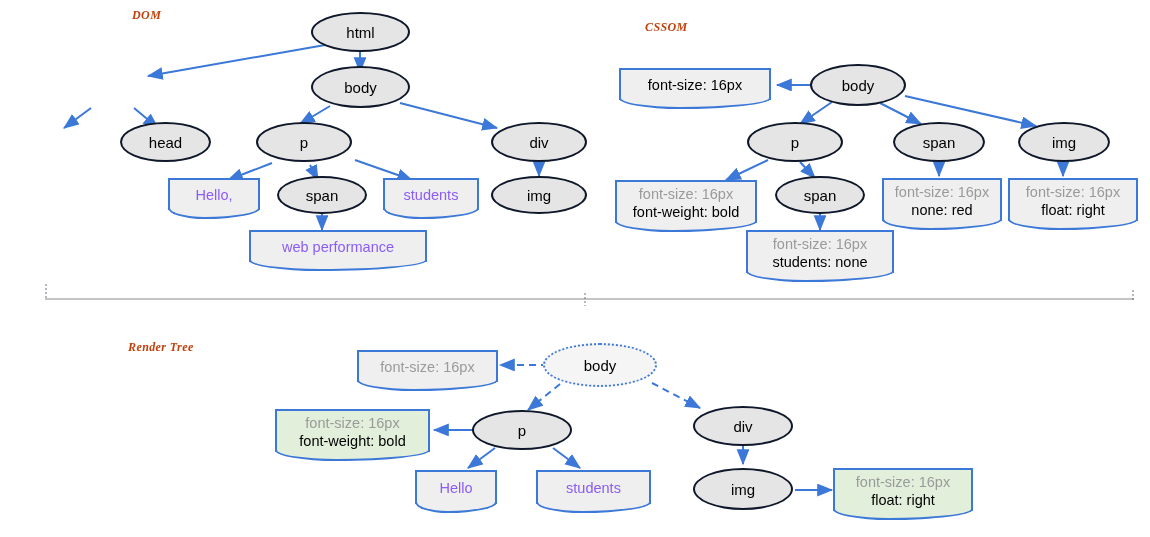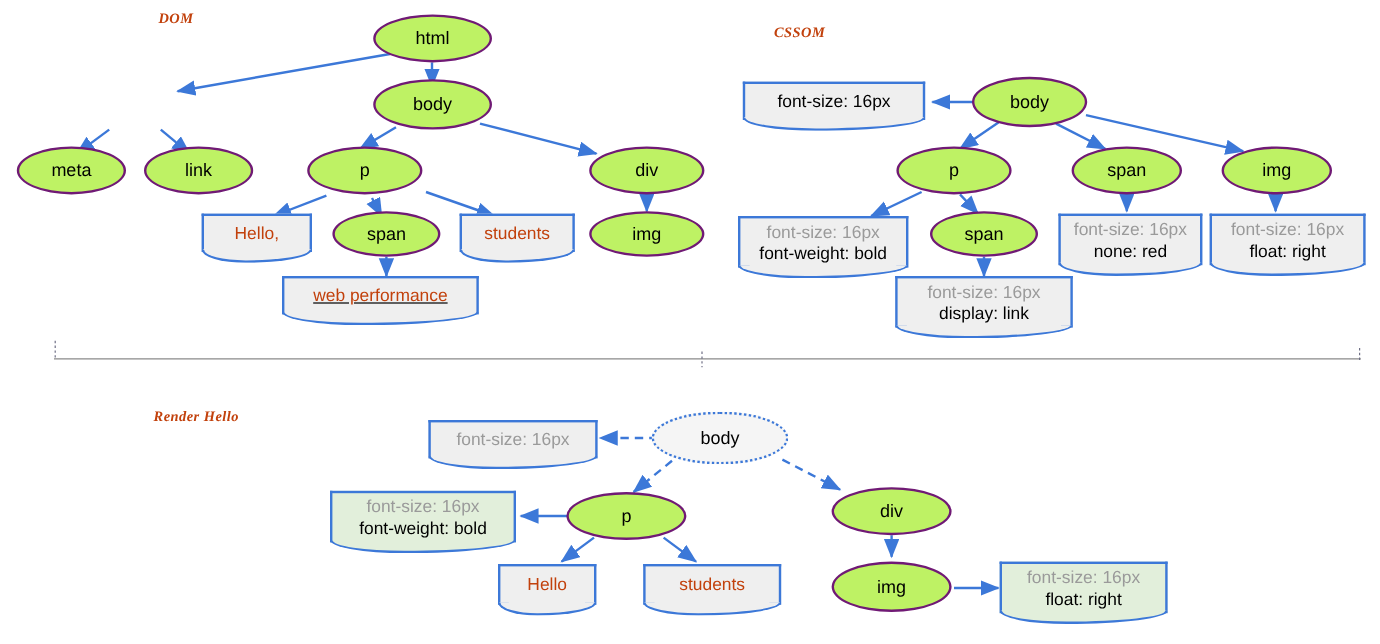--- a/index.html
+++ b/index.html
@@ -35,22 +35,22 @@
   }
 
   
   .node {
     position: absolute;
     display: flex;
     align-items: center;
     justify-content: center;
     box-sizing: border-box;
     border-radius: 50%;
-    background: #bef264;
-    border: 2px solid #701a75;
+    background: #e5e5e5;
+    border: 2px solid #0f172a;
     font-size: 15px;
     color: #000000;
     z-index: 3;
   }
   .node.ghost {
     background: #f5f5f5;
     border: 2px dotted #3c78d8;
   }
 
   
@@ -77,21 +77,21 @@
     height: 11px;
     background: inherit;
     border: 2px solid #3c78d8;
     border-top: none;
     border-radius: 0 0 60% 40% / 0 0 100% 100%;
     box-sizing: border-box;
   }
   .docbox .line {
     font-size: 14.5px;
     line-height: 18px;
-    color: #c2410c;
+    color: #8b5cf6;
     white-space: nowrap;
   }
   .docbox .line.muted { color: #9a9a9a; }
   .docbox .line.strong { color: #000000; }
 </style>
 </head>
 <body>
 
 <div id="stage">
 
@@ -150,46 +150,43 @@
   </svg>
 
   <div class="section-title" style="left:132px; top:8px;">DOM</div>
 
   <div class="node" style="left:311px; top:12px; width:99px; height:40px;">
     <span>html</span>
   </div>
   <div class="node" style="left:311px; top:66px; width:99px; height:42px;">
     <span>body</span>
   </div>
-  <div class="node" style="left:14px; top:122px; width:91px; height:40px;">
-    <span>meta</span>
-  </div>
   <div class="node" style="left:120px; top:122px; width:91px; height:40px;">
-    <span>link</span>
+    <span>head</span>
   </div>
   <div class="node" style="left:256px; top:122px; width:96px; height:40px;">
     <span>p</span>
   </div>
   <div class="node" style="left:491px; top:122px; width:96px; height:40px;">
     <span>div</span>
   </div>
   <div class="node" style="left:277px; top:176px; width:90px; height:38px;">
     <span>span</span>
   </div>
   <div class="node" style="left:491px; top:176px; width:96px; height:38px;">
     <span>img</span>
   </div>
 
   <div class="docbox" style="left:168px; top:178px; width:92px; height:32px;">
     <span class="line">Hello,</span>
   </div>
   <div class="docbox" style="left:383px; top:178px; width:96px; height:32px;">
     <span class="line">students</span>
   </div>
-  <div class="docbox" style="left:235px; top:230px; width:164px; height:32px;text-decoration:underline;">
+  <div class="docbox" style="left:249px; top:230px; width:178px; height:32px;">
     <span class="line">web performance</span>
   </div>
 
   <div class="section-title" style="left:645px; top:20px;">CSSOM</div>
 
   <div class="node" style="left:810px; top:64px; width:96px; height:42px;">
     <span>body</span>
   </div>
   <div class="node" style="left:747px; top:122px; width:96px; height:40px;">
     <span>p</span>
@@ -206,32 +203,32 @@
 
   <div class="docbox" style="left:619px; top:68px; width:152px; height:32px;">
     <span class="line strong">font-size: 16px</span>
   </div>
   <div class="docbox" style="left:615px; top:180px; width:142px; height:43px;">
     <span class="line muted">font-size: 16px</span>
     <span class="line strong">font-weight: bold</span>
   </div>
   <div class="docbox" style="left:746px; top:230px; width:148px; height:43px;">
     <span class="line muted">font-size: 16px</span>
-    <span class="line strong">display: link</span>
+    <span class="line strong">students: none</span>
   </div>
   <div class="docbox" style="left:882px; top:178px; width:120px; height:43px;">
     <span class="line muted">font-size: 16px</span>
     <span class="line strong">none: red</span>
   </div>
   <div class="docbox" style="left:1008px; top:178px; width:130px; height:43px;">
     <span class="line muted">font-size: 16px</span>
     <span class="line strong">float: right</span>
   </div>
 
-  <div class="section-title" style="left:128px; top:340px;">Render Hello</div>
+  <div class="section-title" style="left:128px; top:340px;">Render Tree</div>
 
   <div class="node ghost" style="left:543px; top:343px; width:114px; height:44px;">
     <span>body</span>
   </div>
   <div class="node" style="left:472px; top:410px; width:100px; height:40px;">
     <span>p</span>
   </div>
   <div class="node" style="left:693px; top:406px; width:100px; height:40px;">
     <span>div</span>
   </div>

